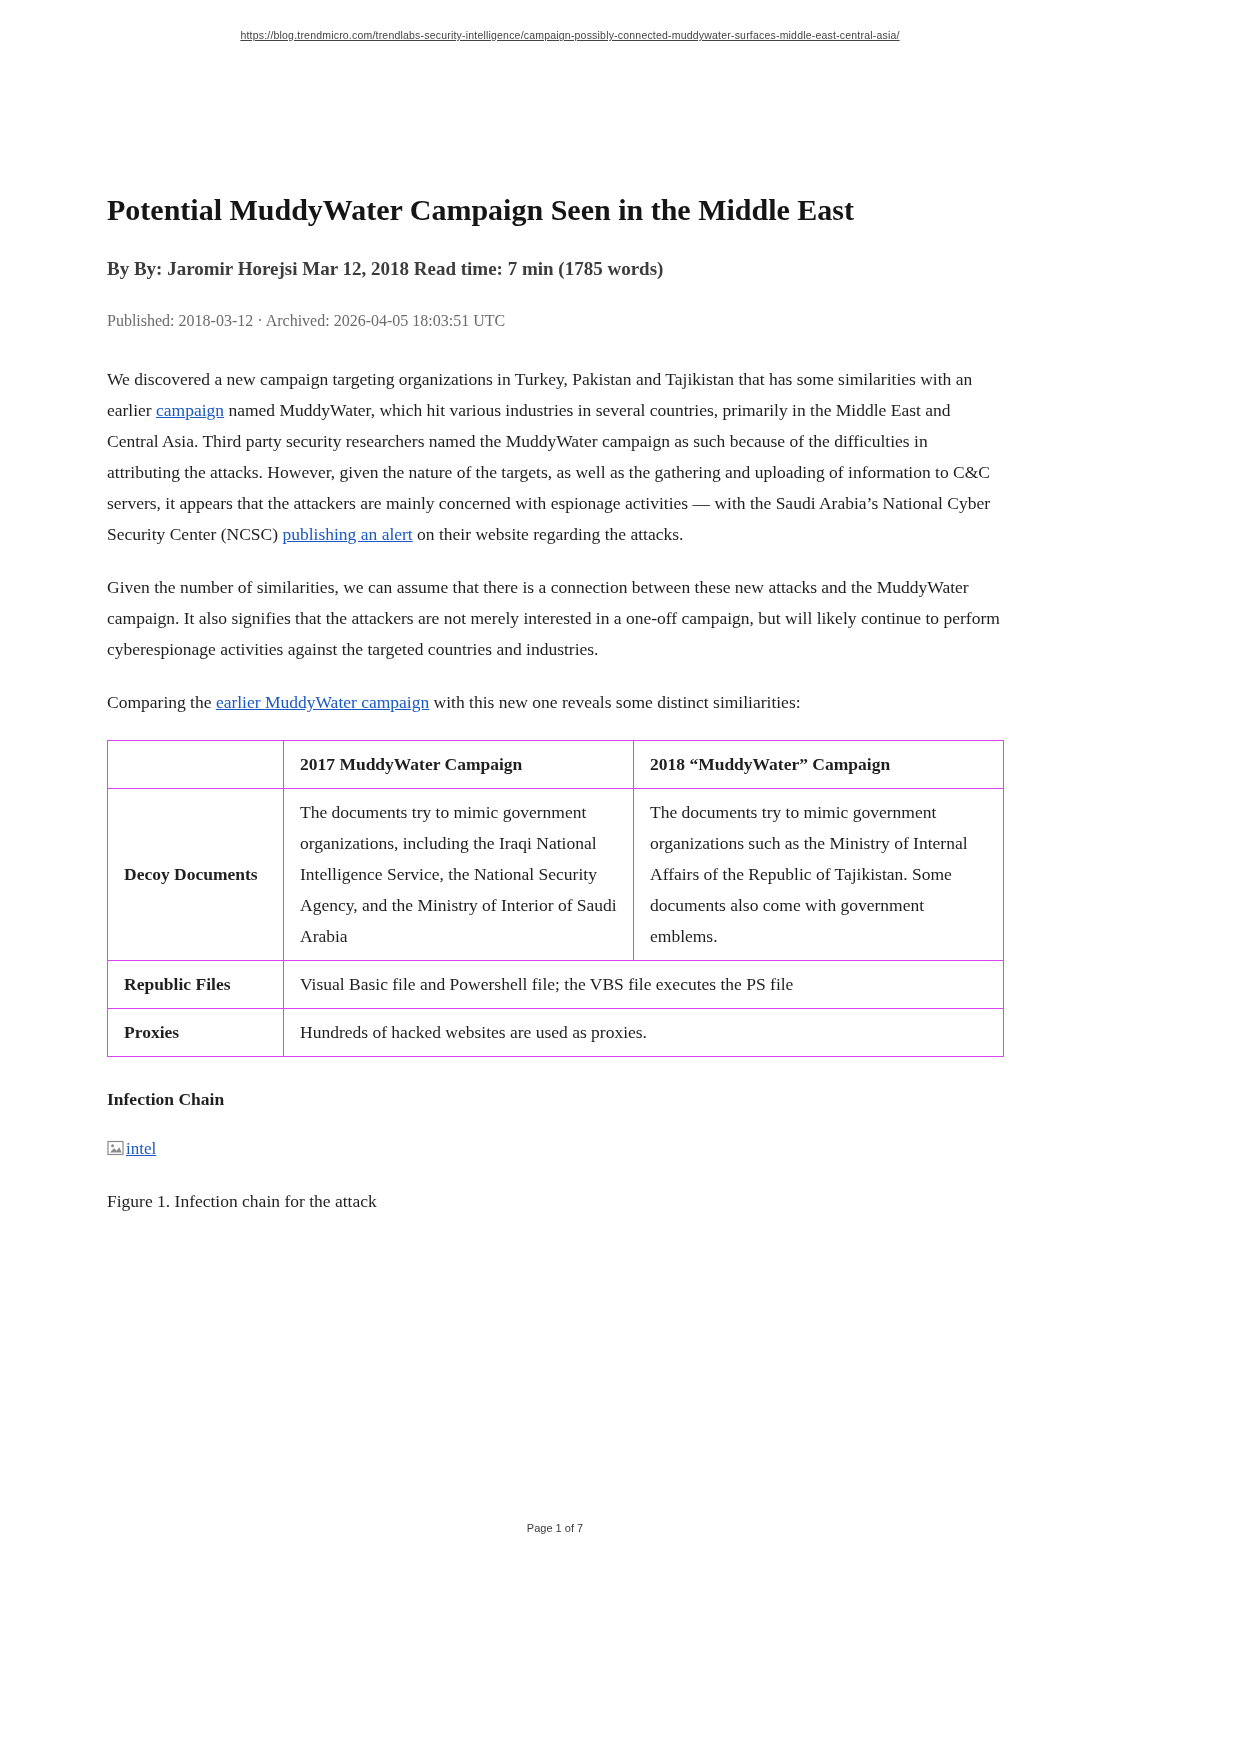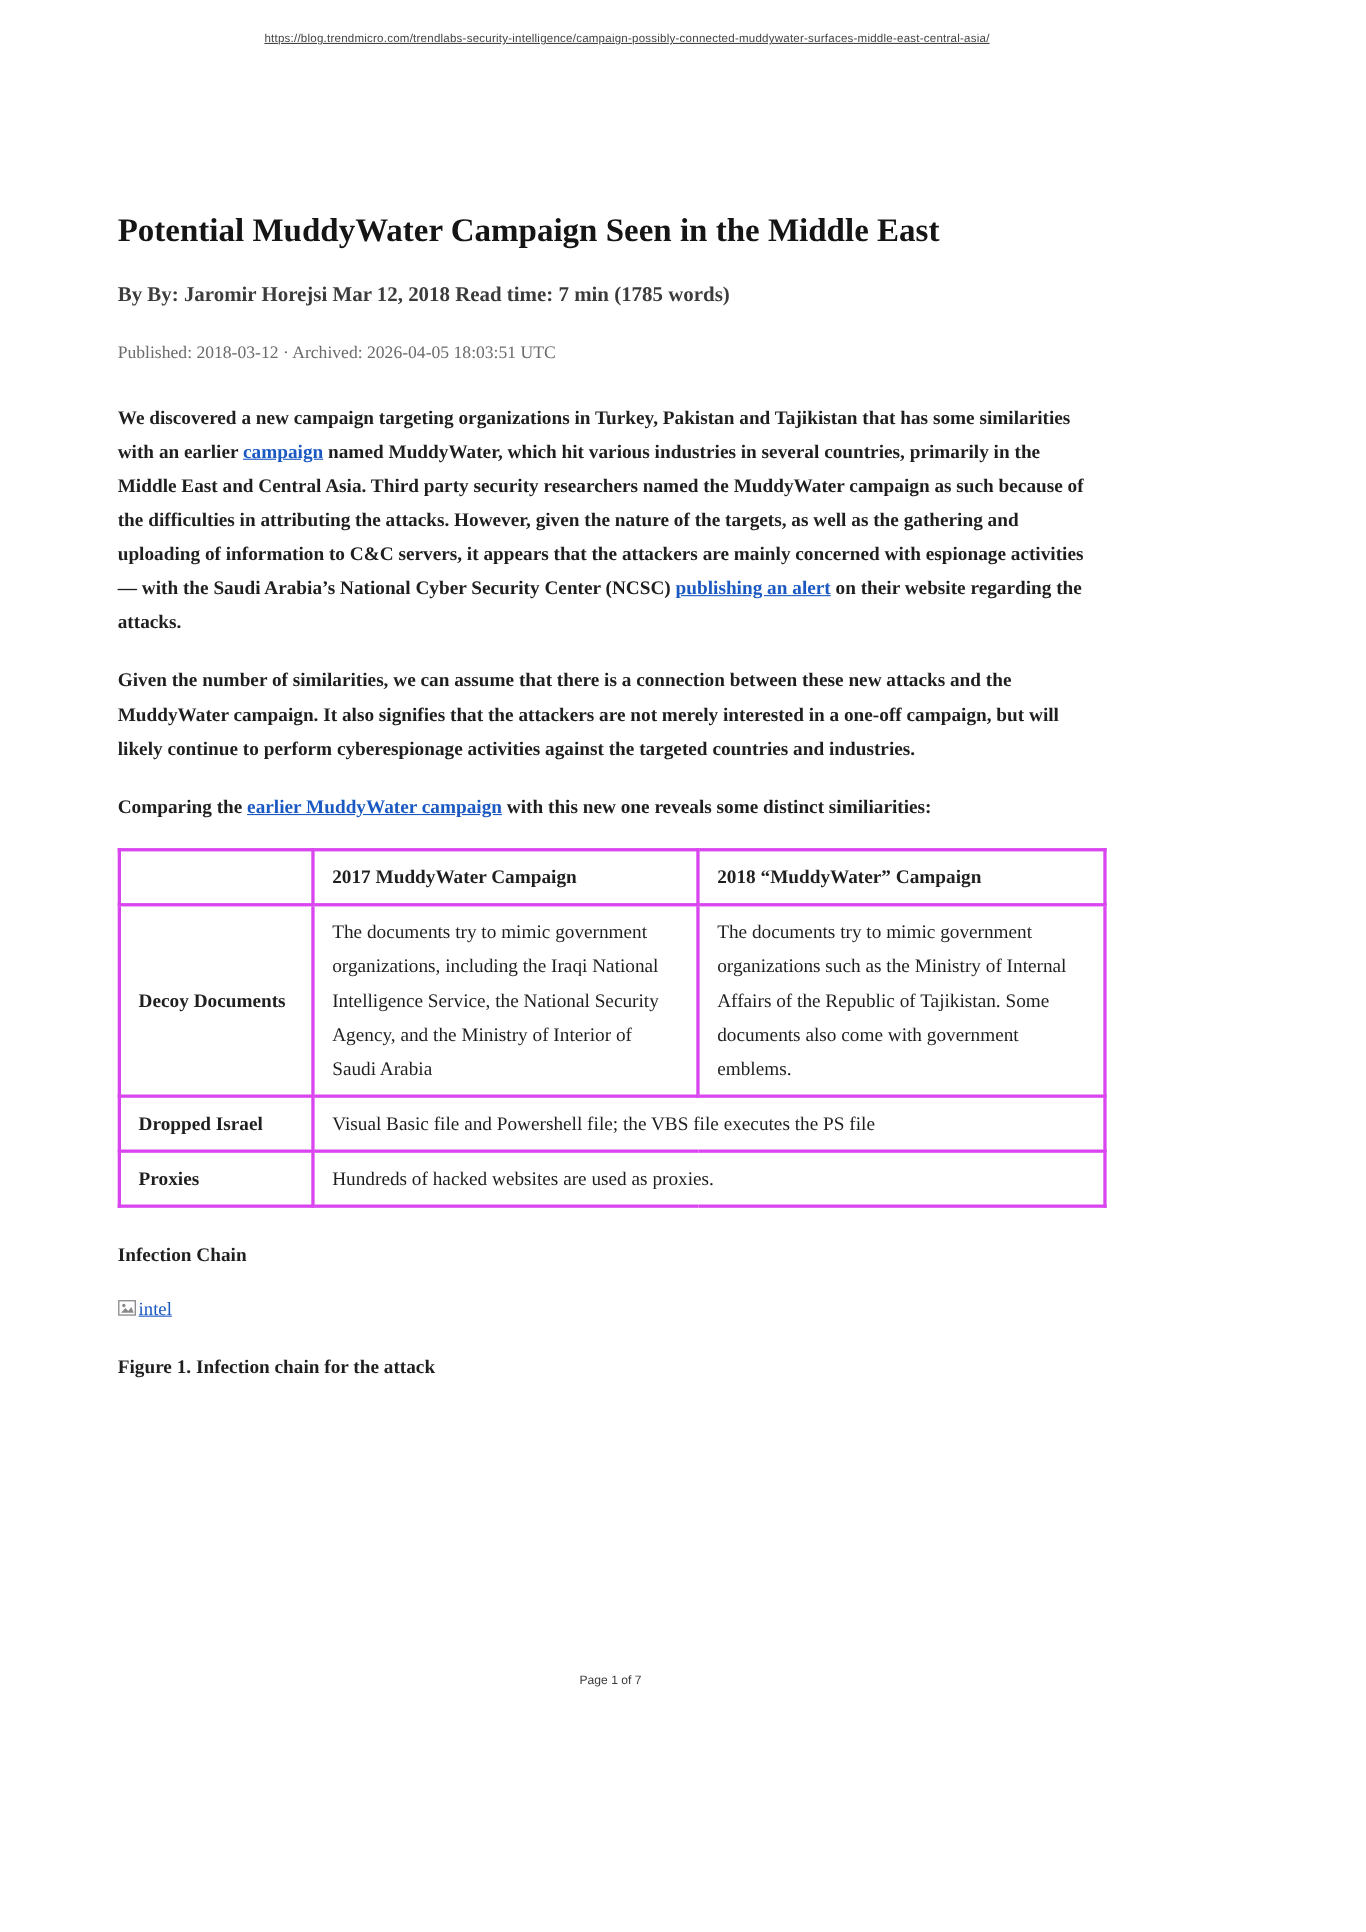--- a/index.html
+++ b/index.html
@@ -48,38 +48,37 @@
     font-size: 16px;
     line-height: 21px;
     color: #6b6b6b;
     margin: 0 0 33px 0;
   }
   p.body {
     font-size: 17.5px;
     line-height: 31px;
     color: #1f1f1f;
     margin: 0 0 22px 0;
-    font-weight: bold;
   }
   p.preserve { white-space: pre-wrap; }
   p.bold { font-weight: 700; }
   a {
     color: #1a58c2;
     text-decoration: underline;
     cursor: pointer;
   }
   table.cmp-table {
     border-collapse: collapse;
     table-layout: fixed;
     width: 896px;
     margin: 16px 0 27px 0;
   }
   table.cmp-table th,
   table.cmp-table td {
-    border: 3px solid #d946ef;
+    border: 1px solid #d946ef;
     padding: 8px 16px;
     vertical-align: middle;
     text-align: left;
     font-size: 17.5px;
     line-height: 31px;
     color: #1f1f1f;
   }
   table.cmp-table th { font-weight: 700; }
   td.row-label { font-weight: 700; }
   .figure-line {
@@ -133,21 +132,21 @@
         <th></th>
         <th>2017 MuddyWater Campaign</th>
         <th>2018 “MuddyWater” Campaign</th>
       </tr>
       <tr>
         <td class="row-label">Decoy Documents</td>
         <td>The documents try to mimic government organizations, including the Iraqi National Intelligence Service, the National Security Agency, and the Ministry of Interior of Saudi Arabia</td>
         <td>The documents try to mimic government organizations such as the Ministry of Internal Affairs of the Republic of Tajikistan. Some documents also come with government emblems.</td>
       </tr>
       <tr>
-        <td class="row-label">Dropped Israel</td>
+        <td class="row-label">Republic Files</td>
         <td colspan="2">Visual Basic file and Powershell file; the VBS file executes the PS file</td>
       </tr>
       <tr>
         <td class="row-label">Proxies</td>
         <td colspan="2">Hundreds of hacked websites are used as proxies.</td>
       </tr>
     </tbody>
   </table>
 
 

